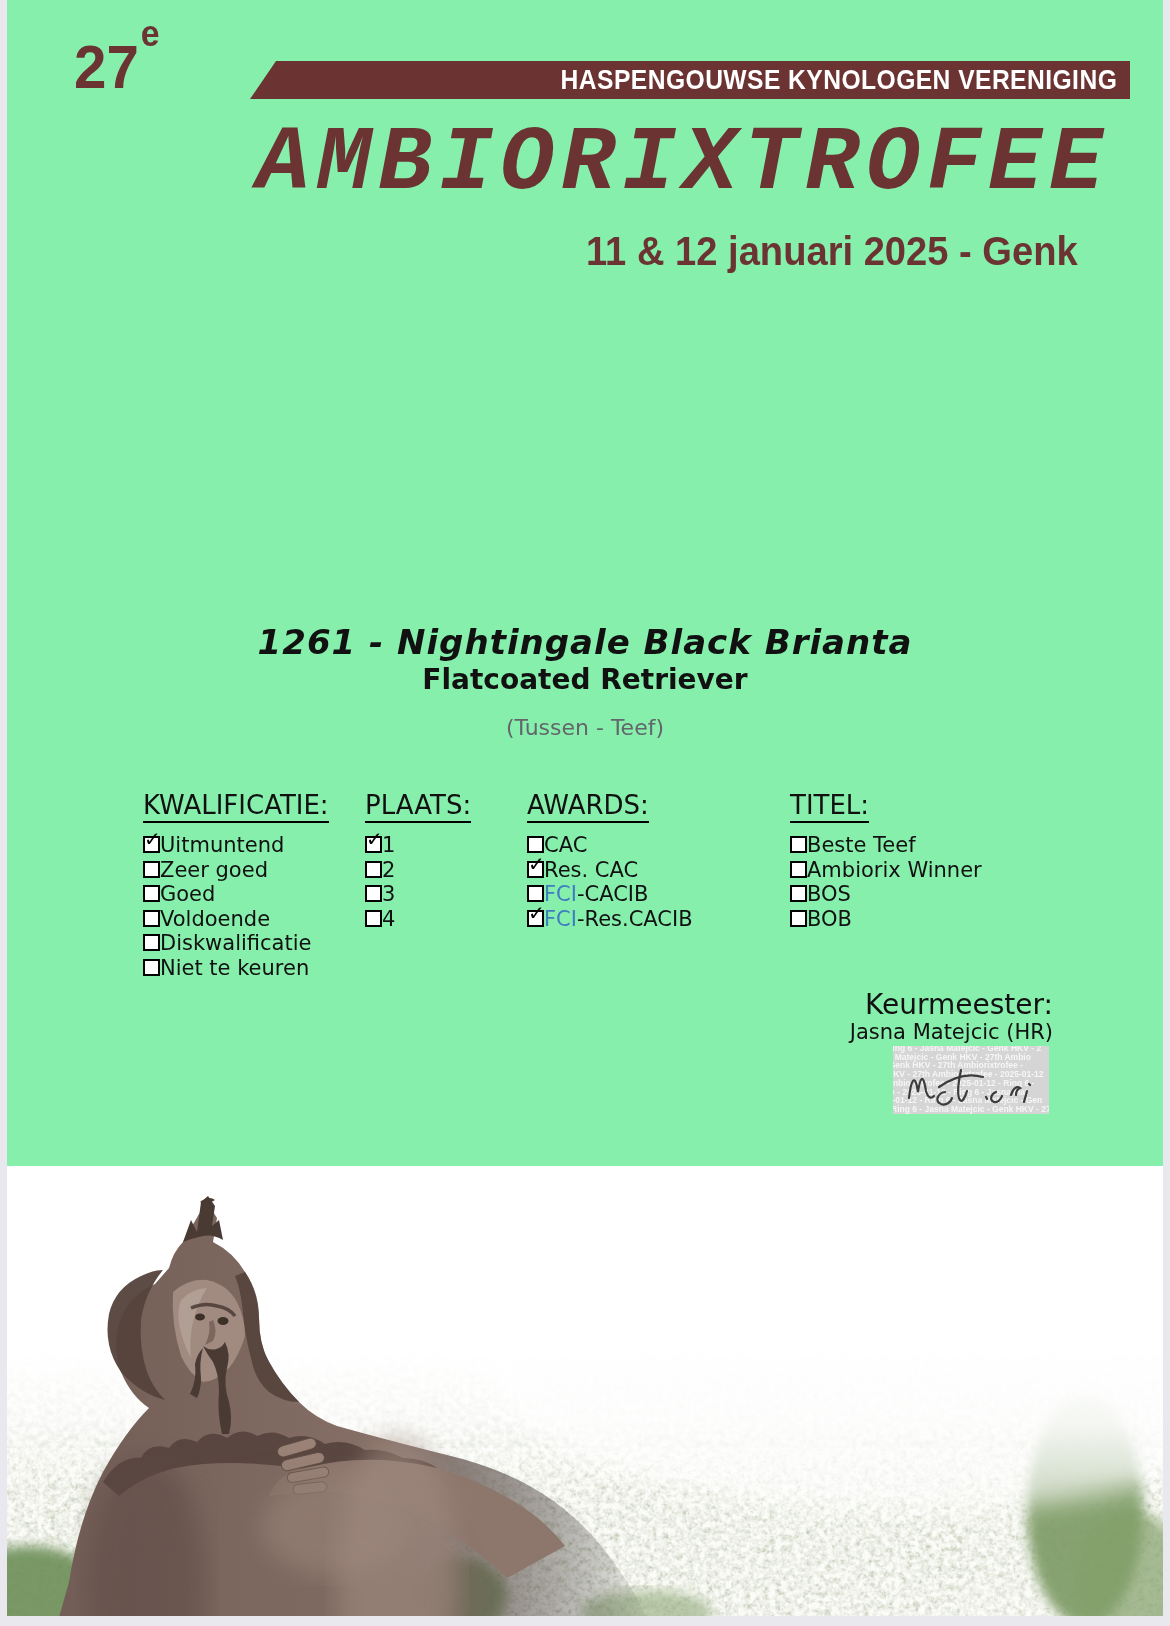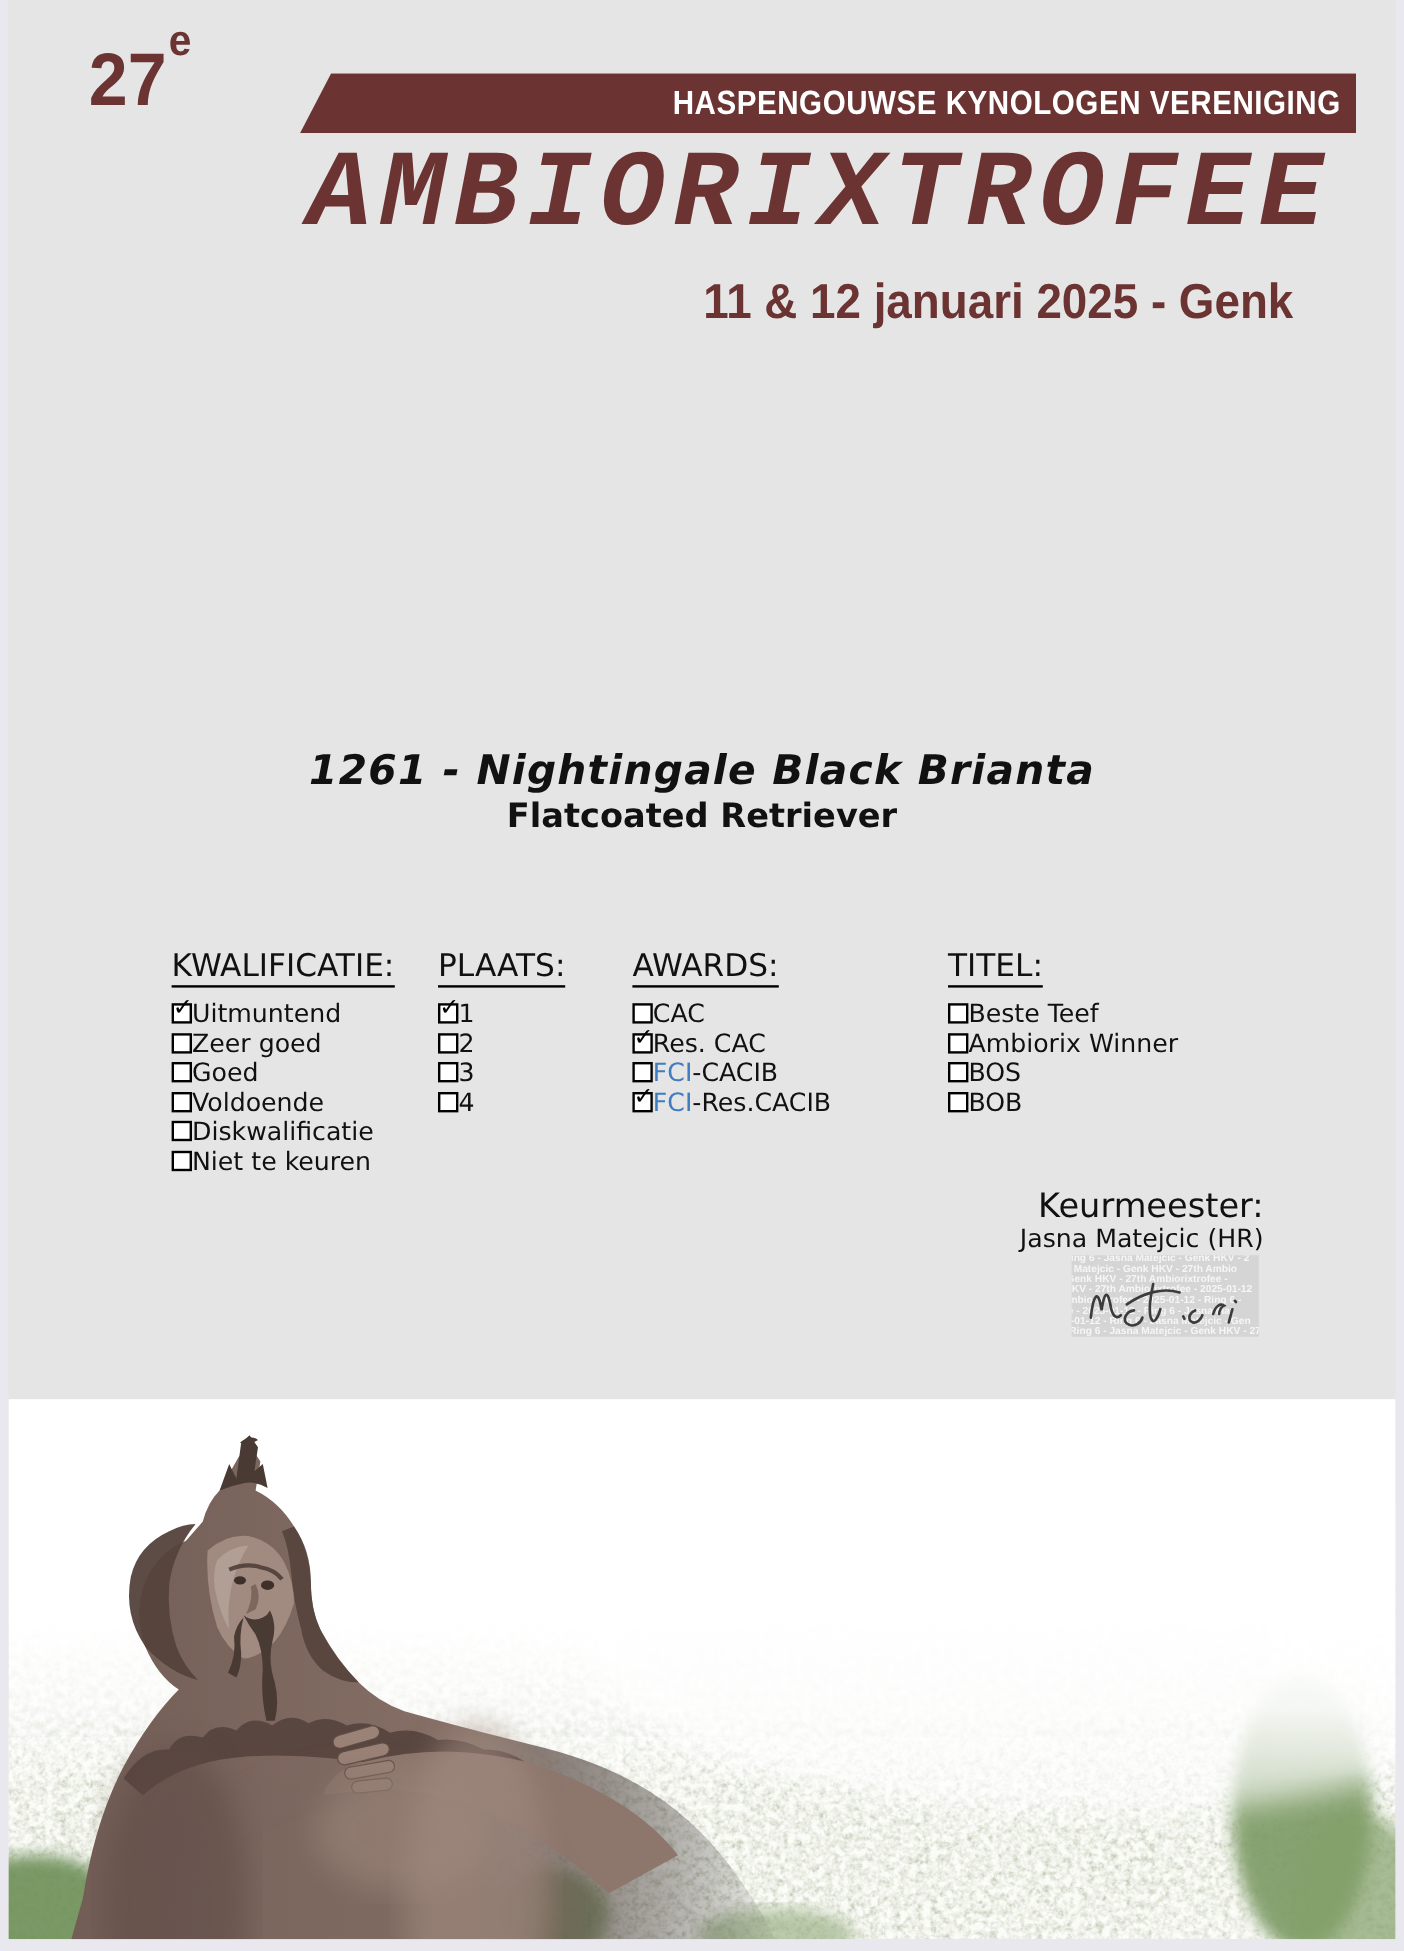--- a/index.html
+++ b/index.html
@@ -3,34 +3,34 @@
 <meta charset="utf-8">
 <style>
   :root{
     --maroon:#6b3433;
     --fci-blue:#3f7cc0;
     --muted-text:#63666b;
     --signature-bg:#d5d5d5;
     --edge:#e8e8ee;
   }
   html,body{margin:0;padding:0;background:#fff;}
-  .page{position:relative;width:1170px;height:1626px;background:#e5e5e5;overflow:hidden;
+  .page{position:relative;width:1170px;height:1626px;background:#86efac;overflow:hidden;
         font-family:"DejaVu Sans",sans-serif;color:#111;}
   
   .edge{position:absolute;background:var(--edge);z-index:9;}
   .edge.l{left:0;top:0;bottom:0;width:7px;}
   .edge.r{right:0;top:0;bottom:0;width:7px;}
   .edge.b{left:0;right:0;bottom:0;height:10px;}
 
   
   .edition{position:absolute;left:74px;top:36px;color:var(--maroon);
            font-family:"Liberation Sans",sans-serif;font-weight:bold;font-size:62px;line-height:1;
            transform:scaleX(.94);transform-origin:left top;white-space:nowrap;}
   .edition sup{font-size:36px;position:relative;top:-20px;margin-left:2px;font-weight:bold;}
-  .banner{position:absolute;left:250px;top:61px;width:880px;height:50px;background:var(--maroon);
+  .banner{position:absolute;left:250px;top:61px;width:880px;height:38px;background:var(--maroon);
           clip-path:polygon(26px 0%,100% 0%,100% 100%,0% 100%);
           display:flex;align-items:center;justify-content:flex-end;}
   .banner .btxt{color:#fff;font-family:"Liberation Sans",sans-serif;font-weight:bold;font-size:28px;
           letter-spacing:.5px;padding-right:14px;transform:scaleX(.88);transform-origin:right center;white-space:nowrap;}
   .event-title{position:absolute;left:70px;top:108px;width:1040px;color:var(--maroon);
           font-family:Liberation Mono, monospace;font-style:italic;font-weight:bold;
           font-size:90px;line-height:112px;letter-spacing:7px;white-space:nowrap;text-align:right;}
   .date-line{position:absolute;right:92px;top:228px;color:var(--maroon);
           font-family:"Liberation Sans",sans-serif;font-weight:bold;font-size:41px;
           transform:scaleX(.93);transform-origin:right center;white-space:nowrap;}
@@ -76,20 +76,21 @@
   <div class="banner">
     <span class="btxt">HASPENGOUWSE KYNOLOGEN VERENIGING</span>
   </div>
 
   <div class="event-title">AMBIORIXTROFEE</div>
 
   <div class="date-line">11 &amp; 12 januari 2025 - Genk</div>
 
   <div class="cl dog-title">1261 - Nightingale Black Brianta</div>
   <div class="cl dog-breed">Flatcoated Retriever</div>
+  <div class="cl dog-class">(Tussen - Teef)</div>
 
   <div class="sections">
       <div class="col col0"><div class="colhead">KWALIFICATIE:</div><div class="row">
           <span class="box on">
             <span class="mark">✓</span>
           </span>
           <span class="lbl">Uitmuntend</span>
         </div><div class="row">
           <span class="box"></span>
           <span class="lbl">Zeer goed</span>

